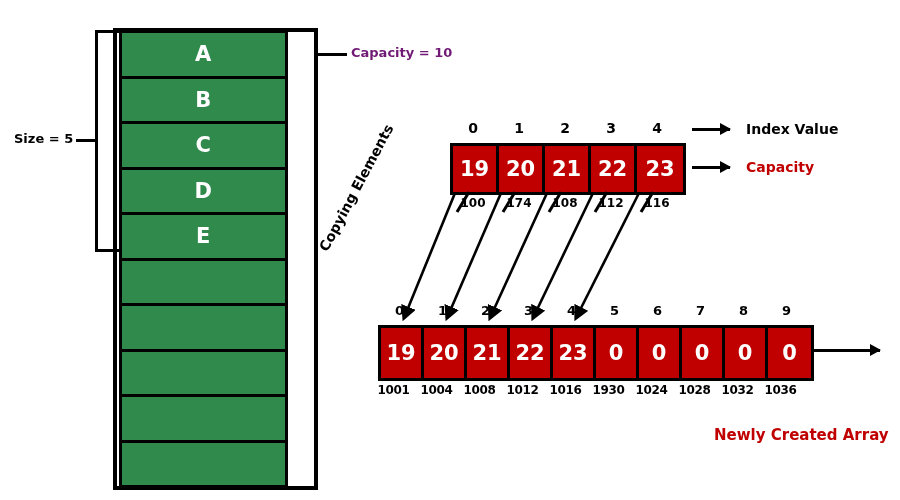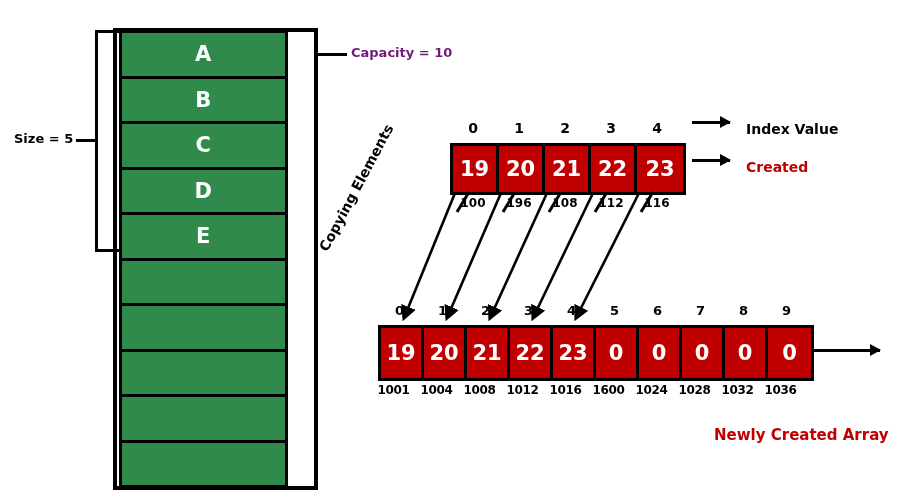--- a/index.html
+++ b/index.html
@@ -115,21 +115,21 @@
   #top-addr-row {
     position: absolute; left: 0px; top: 76px;
     display: flex;
   }
   #top-addr-row .addr {
     width: 46px; text-align: center;
     font-size: 12px; font-weight: bold; color: #000000;
   }
 
   
-  .legend-row { position: absolute; display: flex; }
+  .legend-row { position: absolute; display: flex; align-items: center; }
   .legend-arrow { position: relative; width: 38px; height: 3px; background: #000000; }
   .legend-arrow::after {
     content: ""; position: absolute; right: -1px; top: -5px;
     border-left: 11px solid #000000;
     border-top: 6.5px solid transparent;
     border-bottom: 6.5px solid transparent;
   }
   .legend-text {
     margin-left: 16px;
     font-size: 14px; font-weight: bold;
@@ -270,21 +270,21 @@
       <div class="cell">
           <span>22</span>
         </div>
       <div class="cell">
           <span>23</span>
         </div>
     </div>
 
     <div id="top-addr-row">
       <div class="addr">100</div>
-      <div class="addr">196</div>
+      <div class="addr">174</div>
       <div class="addr">108</div>
       <div class="addr">112</div>
       <div class="addr">116</div>
     </div>
   </div>
 
   <svg id="addr-ticks" class="abs" style="left:0;top:0;width:900px;height:500px;">
     <g stroke="#000000" stroke-width="3" fill="none">
       <line x1="457" y1="212" x2="469" y2="192"></line>
       <line x1="503" y1="212" x2="515" y2="192"></line>
@@ -293,21 +293,21 @@
       <line x1="641" y1="212" x2="653" y2="192"></line>
     </g>
   </svg>
 
   <div class="legend-row" style="left:692px; top:121px;">
     <span class="legend-arrow"></span>
     <span class="legend-text" style="color:#000000;">Index Value</span>
   </div>
   <div class="legend-row" style="left:692px; top:159px;">
     <span class="legend-arrow"></span>
-    <span class="legend-text" style="color:#c00000;">Created</span>
+    <span class="legend-text" style="color:#c00000;">Capacity</span>
   </div>
 
   <div id="copying-label">Copying Elements</div>
 
   <svg id="copy-arrows">
     <defs>
       <marker id="ahead" markerWidth="6" markerHeight="6" refX="4.6" refY="3" orient="auto" markerUnits="strokeWidth">
         <path d="M0,0 L6,3 L0,6 Z" fill="#000000"></path>
       </marker>
     </defs>
@@ -367,21 +367,21 @@
           <span>0</span>
         </div>
     </div>
 
     <div id="bottom-addr-row">
       <div class="addr">1001</div>
       <div class="addr">1004</div>
       <div class="addr">1008</div>
       <div class="addr">1012</div>
       <div class="addr">1016</div>
-      <div class="addr">1600</div>
+      <div class="addr">1930</div>
       <div class="addr">1024</div>
       <div class="addr">1028</div>
       <div class="addr">1032</div>
       <div class="addr">1036</div>
     </div>
   </div>
 
   <div id="bottom-out-arrow"></div>
 
   <div id="newly-created-label">Newly Created Array</div>

